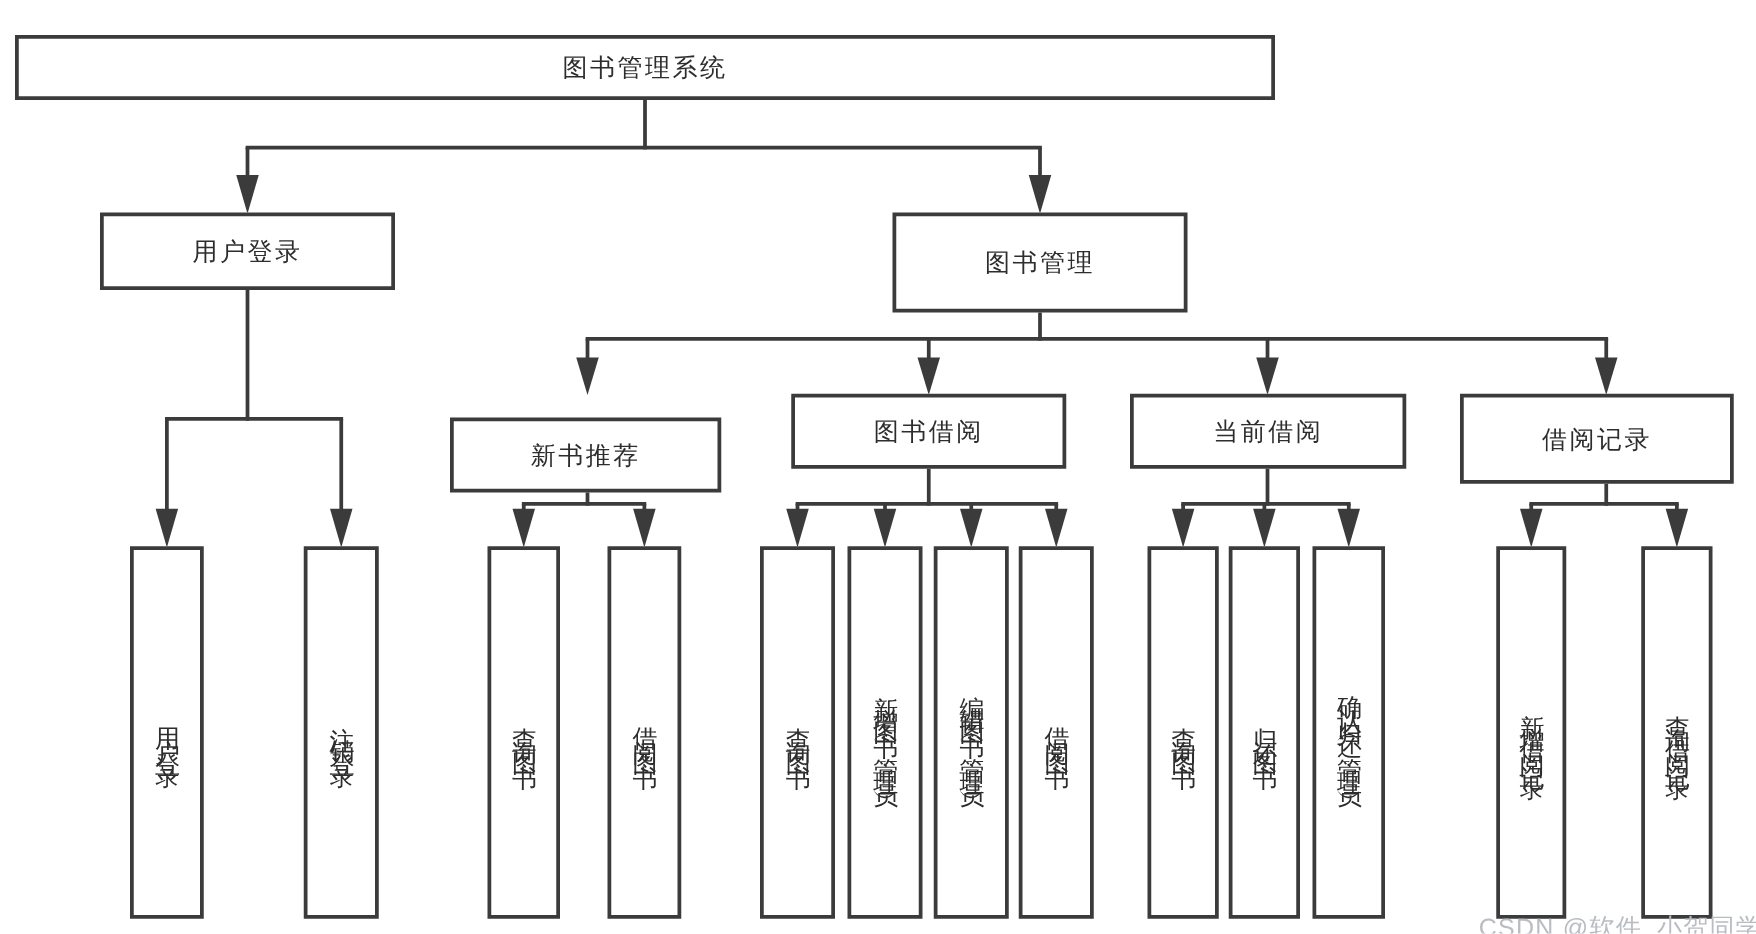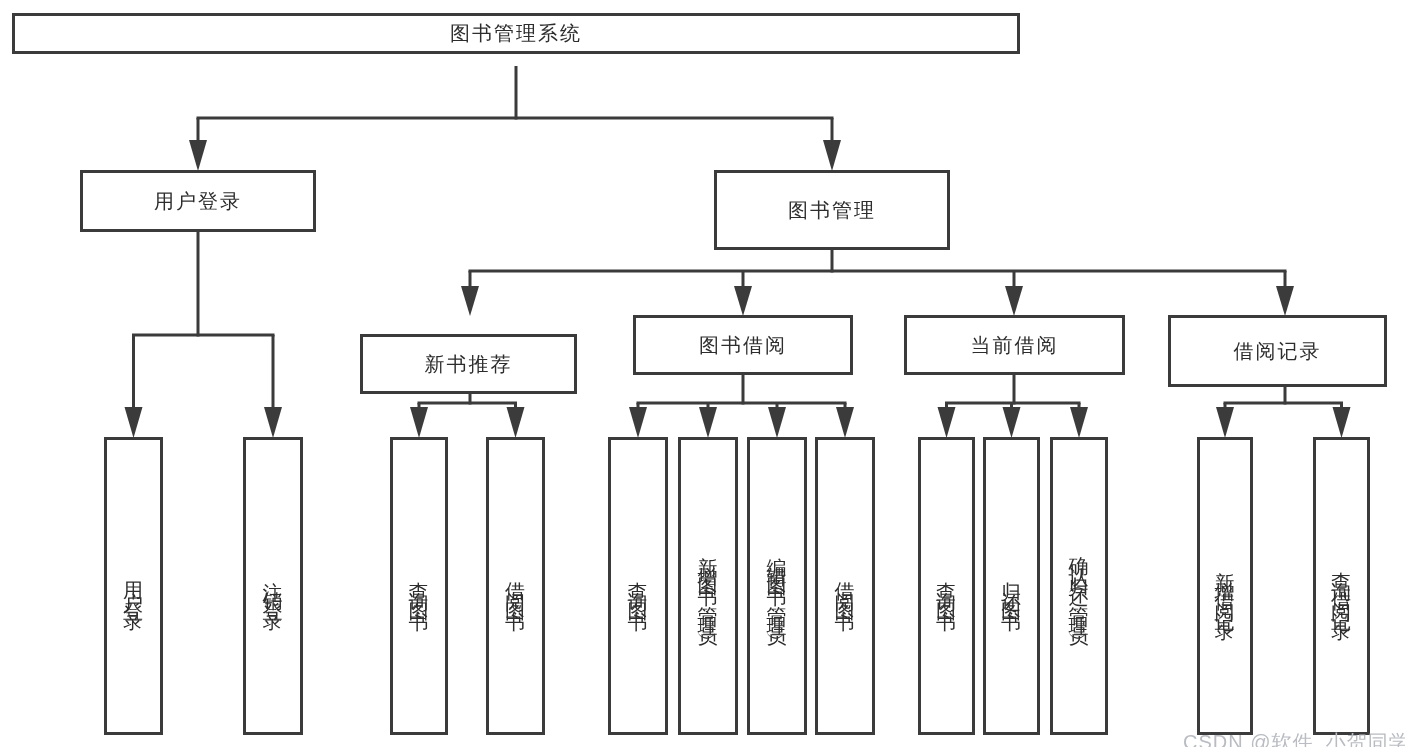--- a/index.html
+++ b/index.html
@@ -100,21 +100,21 @@
     <polygon points="1070,407 1088,407 1079,438" stroke="none"></polygon>
 
     <line x1="1285" y1="373" x2="1285" y2="404.5"></line>
     <line x1="1223.5" y1="403" x2="1343" y2="403"></line>
     <line x1="1225" y1="403" x2="1225" y2="417"></line>
     <polygon points="1216,407 1234,407 1225,438" stroke="none"></polygon>
     <line x1="1341.5" y1="403" x2="1341.5" y2="417"></line>
     <polygon points="1332.5,407 1350.5,407 1341.5,438" stroke="none"></polygon>
   </svg>
 
-  <div class="box" style="left:12px;top:13px;width:1008px;height:41px">
+  <div class="box" style="left:12px;top:28px;width:1008px;height:52px">
     <span class="hlabel">图书管理系统</span>
   </div>
 
   <div class="box" style="left:80px;top:170px;width:236px;height:62px">
     <span class="hlabel">用户登录</span>
   </div>
   <div class="box" style="left:714px;top:170px;width:236px;height:80px">
     <span class="hlabel">图书管理</span>
   </div>
 

